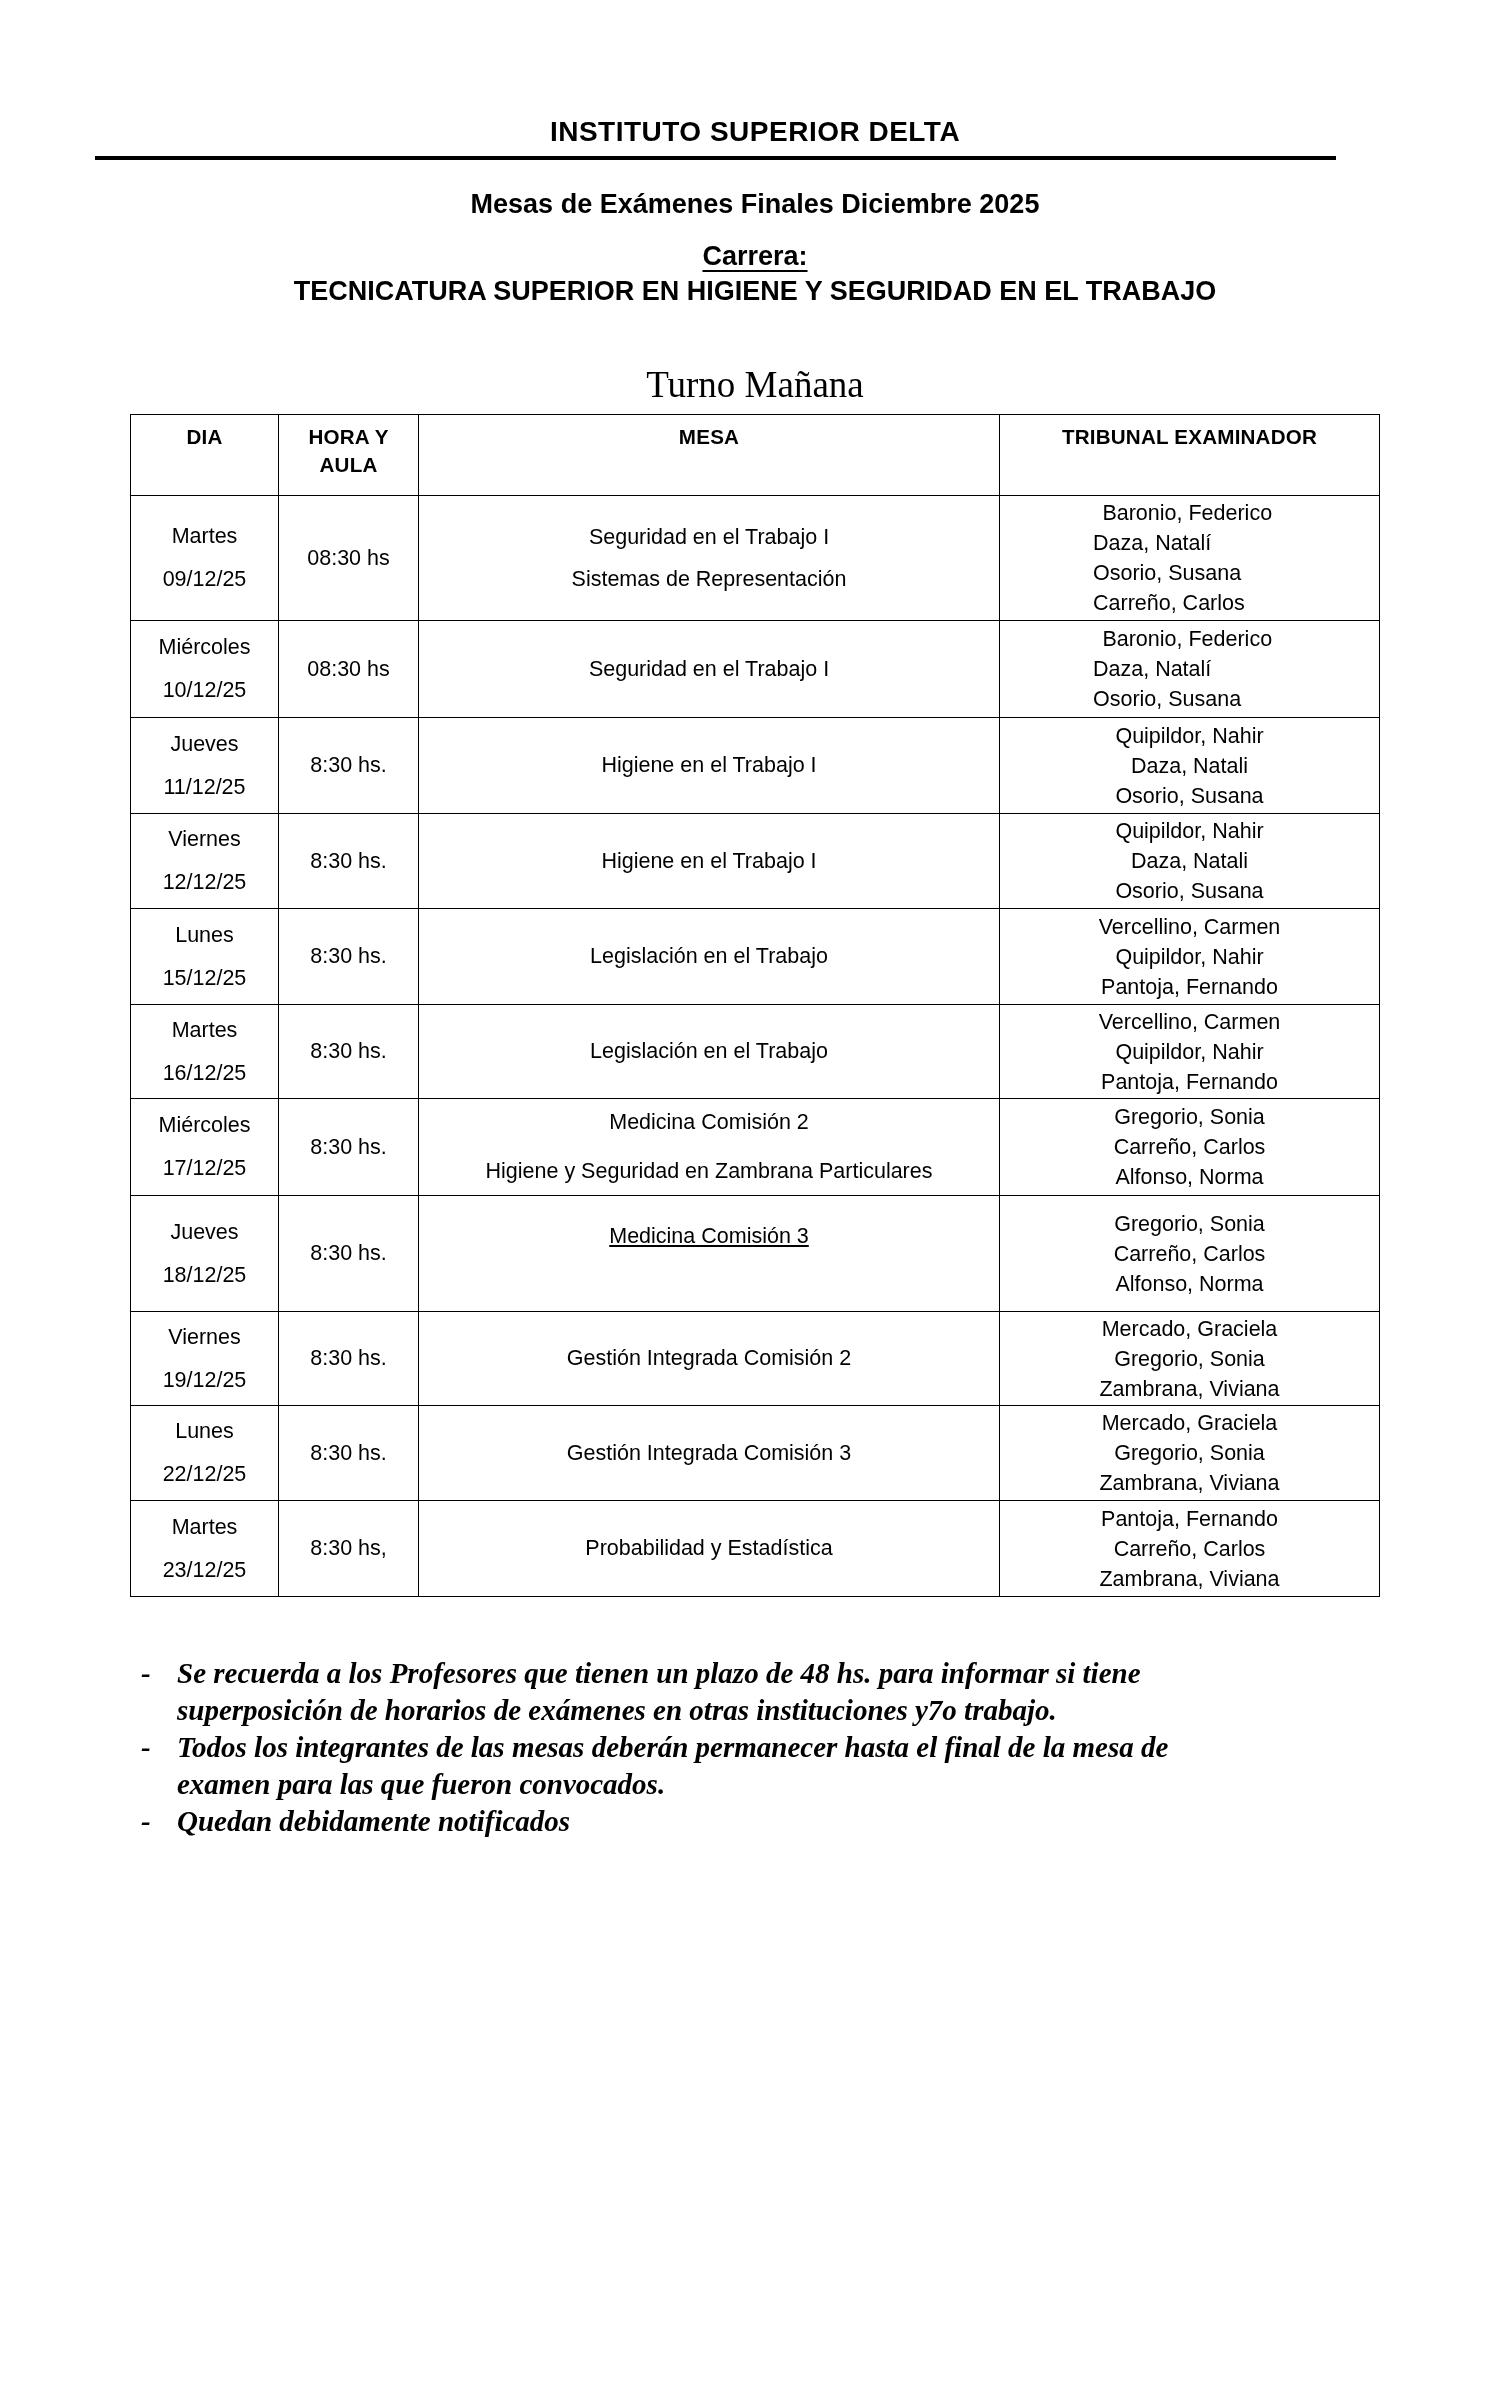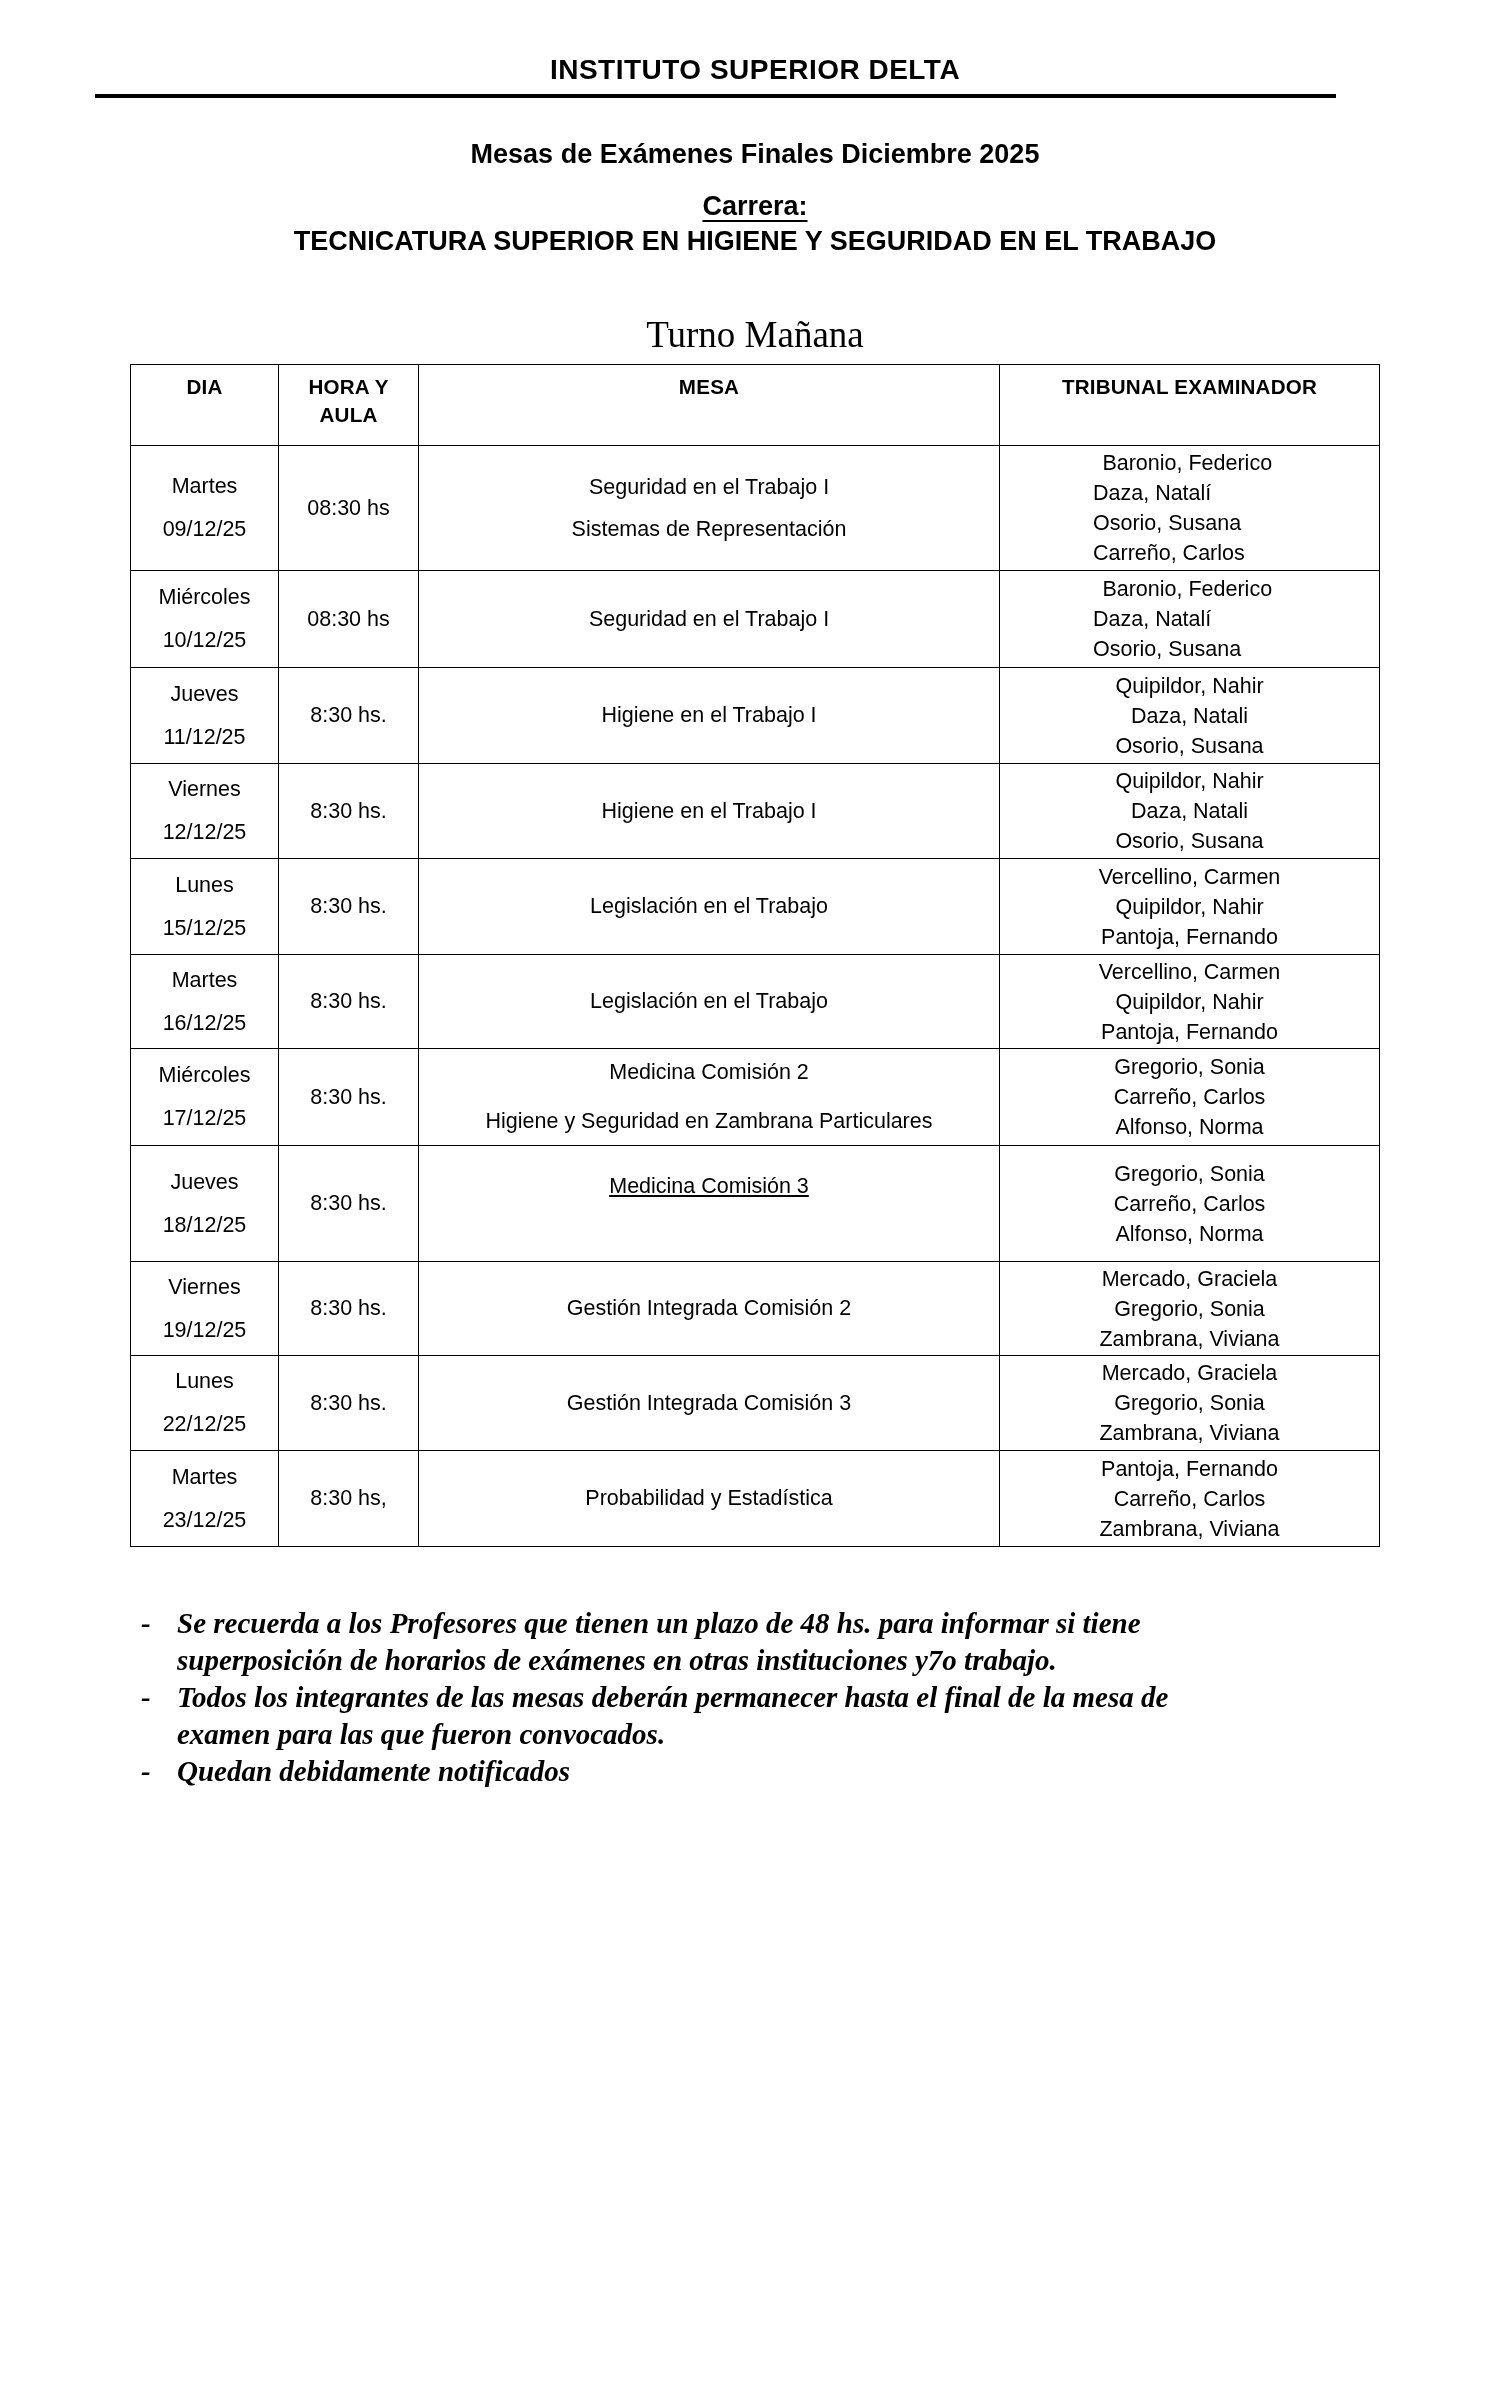--- a/index.html
+++ b/index.html
@@ -3,25 +3,25 @@
 <meta charset="utf-8">
 <style>
   html,body { margin:0; padding:0; background:#e8e8e8; }
   .page {
     width:1510px; height:2399px; background:#ffffff; color:#000000;
     font-family:"Liberation Sans", sans-serif; position:relative; overflow:hidden;
     margin:0 auto;
   }
   
   .inst-title {
-    margin:0; padding-top:54px; font-size:28px; font-weight:bold;
+    margin:0; padding-top:116px; font-size:28px; font-weight:bold;
     text-align:center; line-height:32px; letter-spacing:0.5px;
   }
   .title-rule { height:4.7px; background:#000; width:1241px; margin:7.5px 0 0 95px; }
-  .subtitle { margin-top:41px; font-size:27px; font-weight:bold; text-align:center; line-height:31px; }
+  .subtitle { margin-top:29px; font-size:27px; font-weight:bold; text-align:center; line-height:31px; }
   .carrera-label {
     margin-top:21px; font-size:27px; font-weight:bold; text-align:center;
     text-decoration:underline; text-decoration-thickness:1.9px; text-underline-offset:4.7px; line-height:31px;
   }
   .carrera-name { margin-top:3.7px; font-size:27px; font-weight:bold; text-align:center; line-height:31px; }
   .turno { margin-top:58px; font-family:"Liberation Serif", serif; font-size:37px; text-align:center; line-height:39px; }
 
   
   table.schedule {
     border-collapse:collapse; table-layout:fixed;

